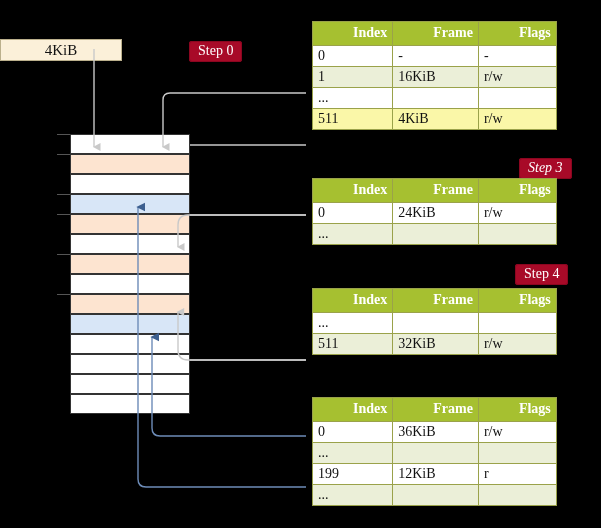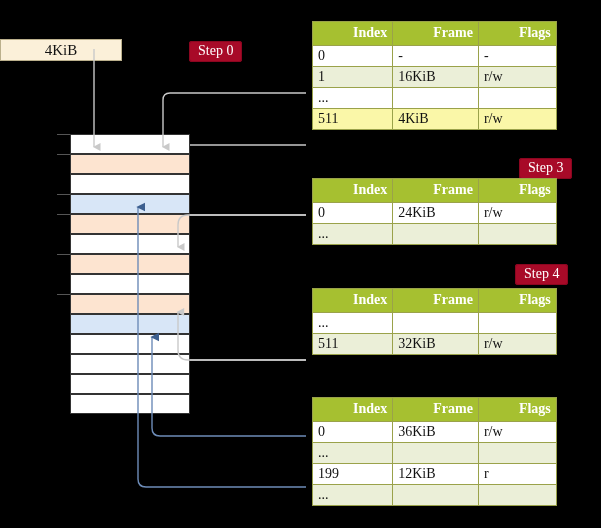--- a/index.html
+++ b/index.html
@@ -51,21 +51,21 @@
 
 <div id="stage">
 
   <div class="addrbox" style="left:0px;top:39px;width:120px;">
     <span>4KiB</span>
   </div>
 
   <div class="badge" style="left:189px;top:41px;"><span>Step 0</span></div>
 
 
-  <div class="badge" style="left:519px;top:158px;"><span>Step 3</span></div>
+  <div class="badge" style="left:519px;top:158px;font-style:italic;"><span>Step 3</span></div>
 
   <div class="badge" style="left:515px;top:264px;"><span>Step 4</span></div>
 
   <div id="stack-host">
       <div class="cell" style="top: 134px;"></div>
       <div class="cell orange" style="top: 154px;"></div>
       <div class="cell" style="top: 174px;"></div>
       <div class="cell blue" style="top: 194px;"></div>
       <div class="cell orange" style="top: 214px;"></div>
       <div class="cell" style="top: 234px;"></div>

